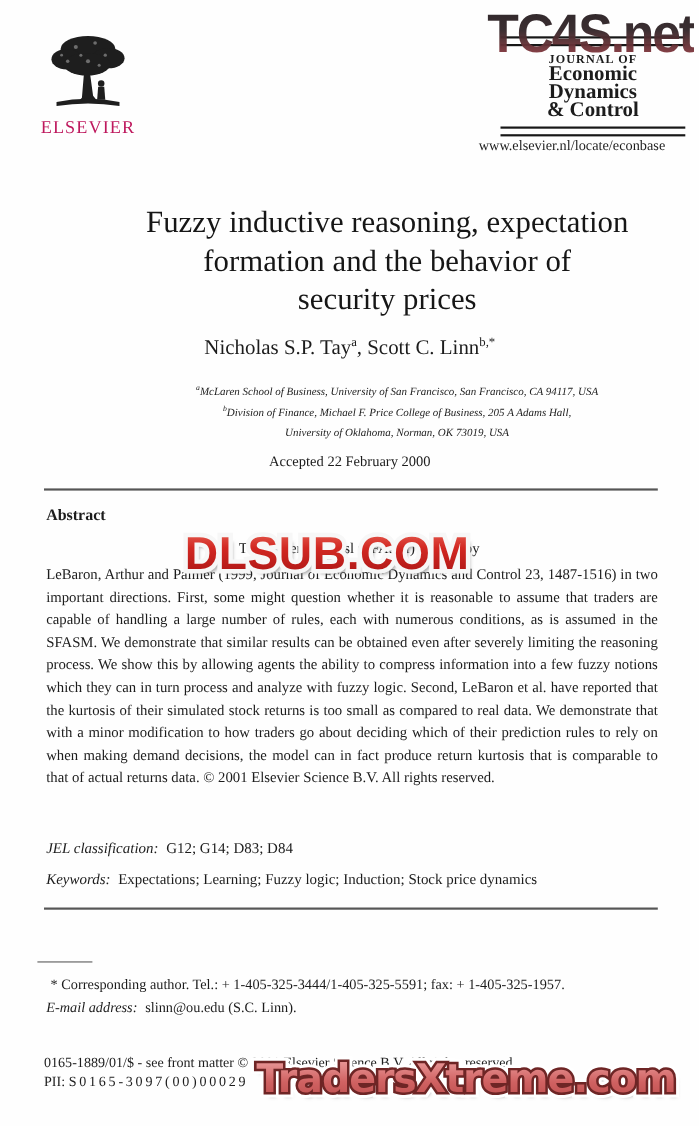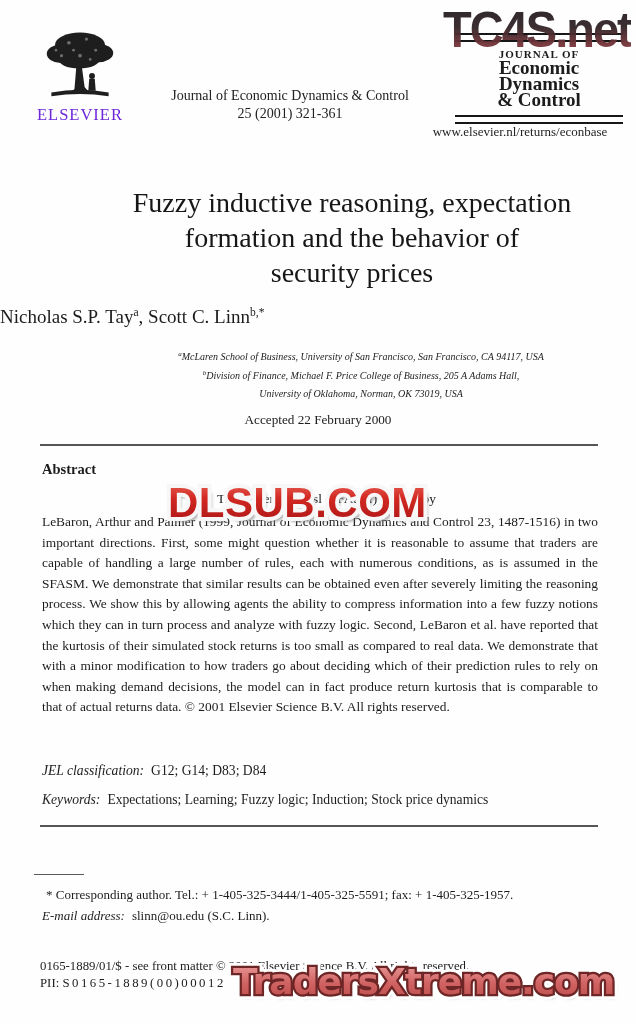--- a/index.html
+++ b/index.html
@@ -5,21 +5,21 @@
   html,body { margin:0; padding:0; background:#ffffff; }
   .page {
     position:relative; width:636px; height:1024px; margin:0 auto;
     background:#fefefe; overflow:hidden;
     font-family:"Liberation Serif", serif; color:#1c1c1c;
   }
   .abs { position:absolute; }
 
   
   .elsevier-block { left:30px; top:28px; width:100px; text-align:center; }
-  .elsevier-name { font-size:16.5px; letter-spacing:1px; margin-top:1px; color:#6d28d9; }
+  .elsevier-name { font-size:16.5px; letter-spacing:1px; margin-top:1px; color:#be185d; }
 
   .center-head { left:140px; top:87px; width:300px; text-align:center; font-size:14px; line-height:18px; color:#222; }
 
   .jlogo { left:455px; top:33px; width:168px; text-align:center; }
   .dbl-rule { height:5px; border-top:2px solid #171717; border-bottom:2px solid #171717; }
   .jlogo-kicker { margin-top:6px; font-size:11px; font-weight:700; letter-spacing:1px; }
   .jlogo-line { font-size:19px; font-weight:700; line-height:16px; }
   .jlogo .dbl-rule.bottom { margin-top:7px; }
   .website { left:413px; top:124px; width:214px; text-align:center; font-size:13px; color:#1e1e1e; }
 
@@ -42,21 +42,21 @@
   .wm-bottom { left:233px; top:961px; font-family:"DejaVu Sans", sans-serif; font-size:36px; letter-spacing:-1px; }
   .wm-bottom .outline-white { -webkit-text-stroke:10px #ffffff; text-shadow:3px 4px 3px rgba(110,110,110,.5); color:#fff; }
   .wm-bottom .outline-dark { -webkit-text-stroke:4.5px #6e2525; color:#6e2525; }
   .wm-bottom .fill {
     background:linear-gradient(180deg,#eda0a0 0%, #d06262 55%, #bb4c4c 100%);
     -webkit-background-clip:text; background-clip:text; color:transparent;
   }
 
   
   .title { left:0; top:185px; width:100%; text-align:center; font-size:28px; line-height:35px; color:#161616;margin-left:34px; }
-  .authors { left:0; top:306px; width:100%; font-size:19px; }
+  .authors { left:0; top:306px; width:100%; text-align:center; font-size:19px; }
   sup.auth { font-size:61%; vertical-align:super; line-height:0; }
   .affil { left:15px; top:348px; width:100%; text-align:center; font-style:italic; font-size:10px; line-height:18.5px;padding-left:28px; }
   sup.aff { font-size:70%; vertical-align:super; line-height:0; font-style:italic; }
   .accepted { left:0; top:412px; width:100%; text-align:center; font-size:13.2px; }
 
   .rule { left:40px; width:558px; border-top:2px solid #565656; }
   .rule-1 { top:444px; }
   .rule-2 { top:825px; }
   .rule-short { left:34px; top:874px; width:50px; border-top:1.5px solid #5a5a5a; }
 
@@ -101,34 +101,30 @@
           <circle cx="45" cy="30" r="2"></circle>
             <circle cx="56" cy="34" r="1.5"></circle>
           <circle cx="38" cy="24" r="1.5"></circle>
             <circle cx="19" cy="24" r="1.4"></circle>
         </g>
       </svg>
     </span>
     <div class="elsevier-name">ELSEVIER</div>
   </div>
 
-  <div class="abs center-head">
-    <div>Journal of Economic Dynamics &amp; Control</div>
-    <div>25 (2001) 321-361</div>
-  </div>
 
   <div class="abs jlogo">
     <div class="dbl-rule"></div>
     <div class="jlogo-kicker">JOURNAL OF</div>
     <div class="jlogo-line">Economic</div>
     <div class="jlogo-line">Dynamics</div>
     <div class="jlogo-line">&amp; Control</div>
     <div class="dbl-rule bottom"></div>
   </div>
-  <div class="abs website">www.elsevier.nl/returns/econbase</div>
+  <div class="abs website">www.elsevier.nl/locate/econbase</div>
 
   <div class="abs wm-top">TC4S.net</div>
 
   <div class="abs title">
     <div>Fuzzy inductive reasoning, expectation</div>
     <div>formation and the behavior of</div>
     <div>security prices</div>
   </div>
 
   <div class="abs authors">
@@ -171,21 +167,21 @@
     <div class="fn1">* Corresponding author. Tel.: + 1-405-325-3444/1-405-325-5591; fax: + 1-405-325-1957.</div>
     <div>
       <span class="lab-italic">E-mail address:</span><span>slinn@ou.edu (S.C. Linn).</span>
     </div>
   </div>
 
   <div class="abs footer">
     <div>0165-1889/01/$ - see front matter © 2001 Elsevier Science B.V. All rights reserved.</div>
     <div>
       <span>PII:</span>
-      <span class="pii-value">S0165-1889(00)00012</span>
+      <span class="pii-value">S0165-3097(00)00029</span>
     </div>
   </div>
 
   <div class="abs wm-stack wm-bottom">
     <span class="layer outline-white">TradersXtreme.com</span>
     <span class="layer outline-dark">TradersXtreme.com</span>
     <span class="layer fill">TradersXtreme.com</span>
   </div>
 
 </div>

